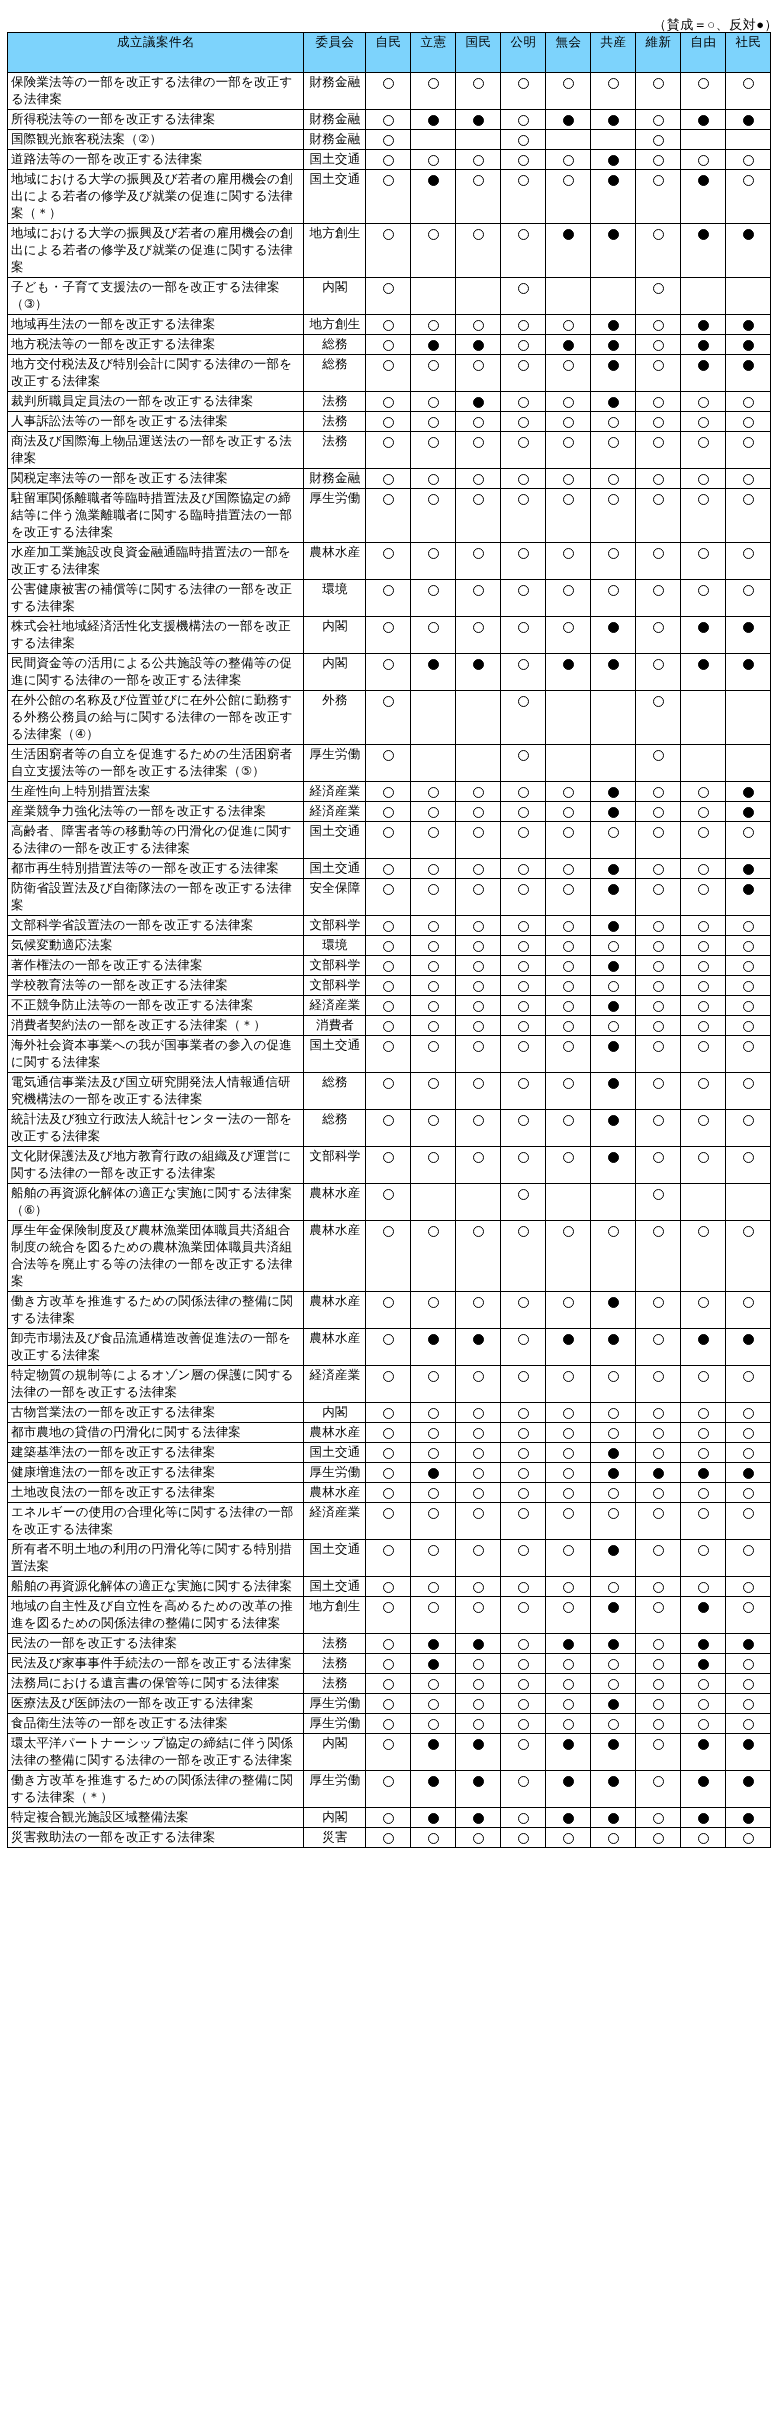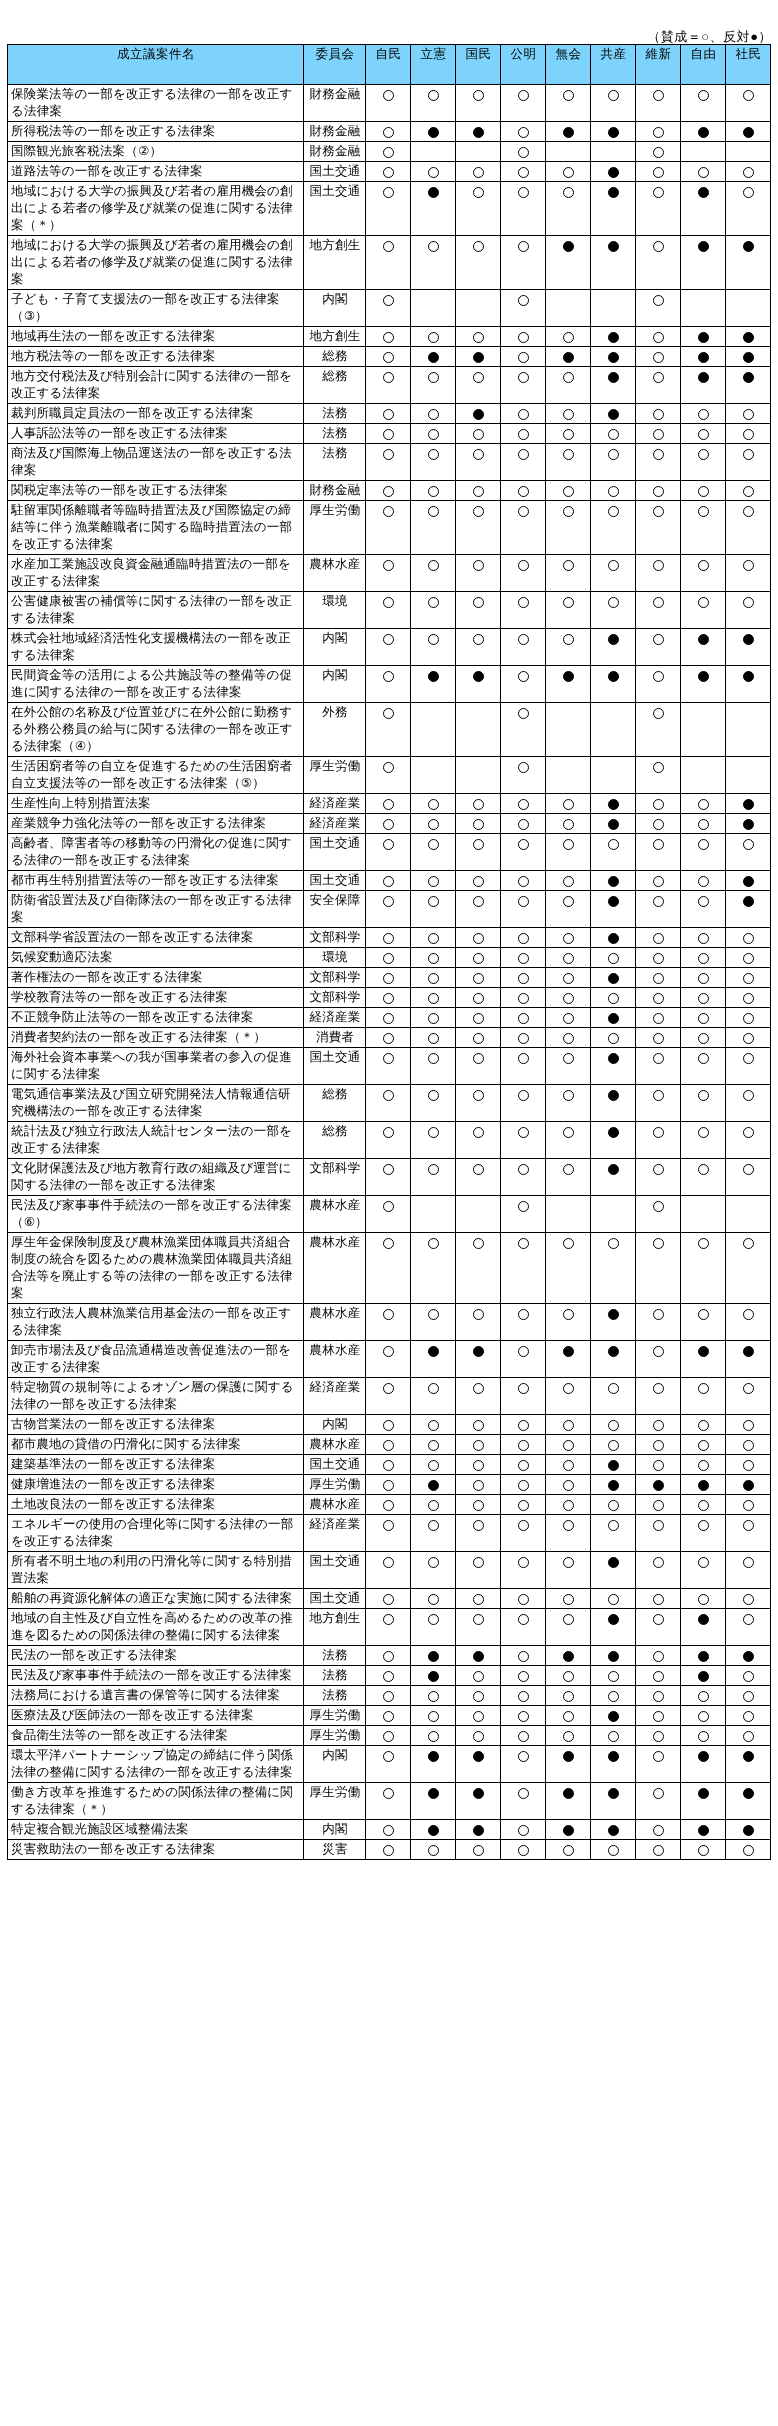--- a/index.html
+++ b/index.html
@@ -14,25 +14,24 @@
     color: #000000;
     -webkit-font-smoothing: none;
   }
   .page {
     width: 778px;
     box-sizing: border-box;
     padding: 0;
     position: relative;
   }
   .legend-row {
-    height: 44px;
+    height: 32px;
     display: flex;
     align-items: flex-end;
     justify-content: flex-end;
-    padding-right: 6px;
     box-sizing: border-box;
   }
   .legend {
     font-size: 13px;
     line-height: 14px;
     letter-spacing: 0.5px;
     white-space: nowrap;
   }
   table.vote-table {
     border-collapse: collapse;
@@ -586,21 +585,21 @@
           <td class="vote"><span class="mark yes" title="○"></span></td>
           <td class="vote"><span class="mark yes" title="○"></span></td>
           <td class="vote"><span class="mark yes" title="○"></span></td>
           <td class="vote"><span class="mark yes" title="○"></span></td>
           <td class="vote"><span class="mark no" title="●"></span></td>
           <td class="vote"><span class="mark yes" title="○"></span></td>
           <td class="vote"><span class="mark yes" title="○"></span></td>
           <td class="vote"><span class="mark yes" title="○"></span></td>
         </tr>
         <tr>
-          <td class="bill">民法及び家事事件手続法の一部を改正する法律案（⑥）</td>
+          <td class="bill">船舶の再資源化解体の適正な実施に関する法律案（⑥）</td>
           <td class="cmt">農林水産</td>
           <td class="vote"><span class="mark yes" title="○"></span></td>
           <td class="vote"></td>
           <td class="vote"></td>
           <td class="vote"><span class="mark yes" title="○"></span></td>
           <td class="vote"></td>
           <td class="vote"></td>
           <td class="vote"><span class="mark yes" title="○"></span></td>
           <td class="vote"></td>
           <td class="vote"></td>
@@ -612,21 +611,21 @@
           <td class="vote"><span class="mark yes" title="○"></span></td>
           <td class="vote"><span class="mark yes" title="○"></span></td>
           <td class="vote"><span class="mark yes" title="○"></span></td>
           <td class="vote"><span class="mark yes" title="○"></span></td>
           <td class="vote"><span class="mark yes" title="○"></span></td>
           <td class="vote"><span class="mark yes" title="○"></span></td>
           <td class="vote"><span class="mark yes" title="○"></span></td>
           <td class="vote"><span class="mark yes" title="○"></span></td>
         </tr>
         <tr>
-          <td class="bill">独立行政法人農林漁業信用基金法の一部を改正する法律案</td>
+          <td class="bill">働き方改革を推進するための関係法律の整備に関する法律案</td>
           <td class="cmt">農林水産</td>
           <td class="vote"><span class="mark yes" title="○"></span></td>
           <td class="vote"><span class="mark yes" title="○"></span></td>
           <td class="vote"><span class="mark yes" title="○"></span></td>
           <td class="vote"><span class="mark yes" title="○"></span></td>
           <td class="vote"><span class="mark yes" title="○"></span></td>
           <td class="vote"><span class="mark no" title="●"></span></td>
           <td class="vote"><span class="mark yes" title="○"></span></td>
           <td class="vote"><span class="mark yes" title="○"></span></td>
           <td class="vote"><span class="mark yes" title="○"></span></td>

